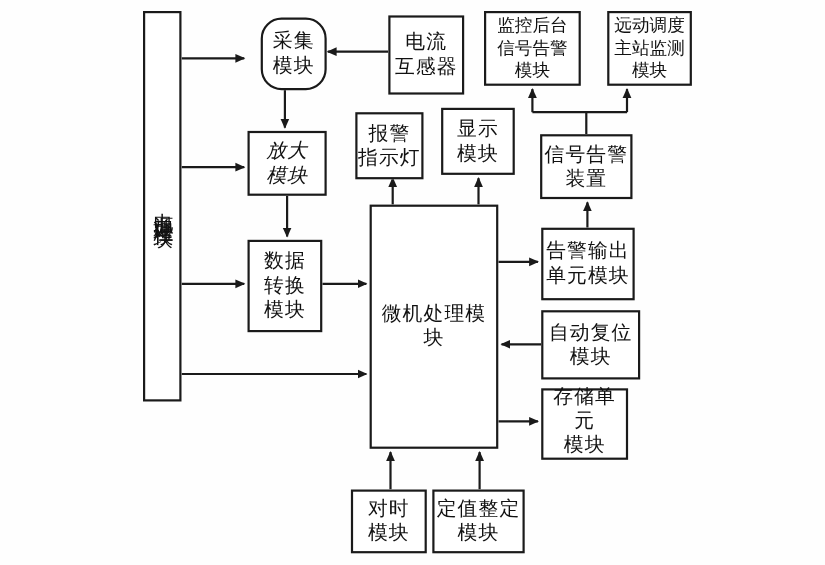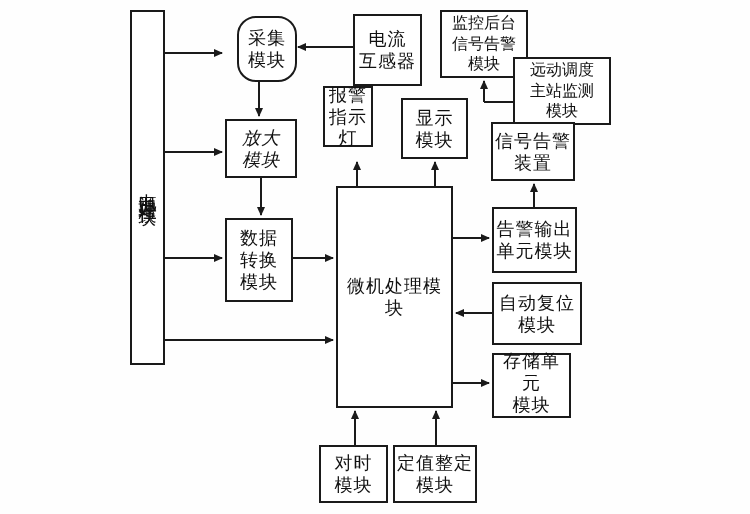--- a/index.html
+++ b/index.html
@@ -100,32 +100,32 @@
     <span>电流
 互感器</span>
   </div>
 
   <div class="node small" style="left:440px; top:10px; width:88px; height:68px;">
     <span>监控后台
 信号告警
 模块</span>
   </div>
 
-  <div class="node small" style="left:513px; top:10px; width:98px; height:68px;margin-top:47px;">
+  <div class="node small" style="left:552px; top:10px; width:77px; height:68px;">
     <span>远动调度
 主站监测
 模块</span>
   </div>
 
   <div class="node" style="left:225px; top:119px; width:72px; height:59px;font-style:italic;">
     <span>放大
 模块</span>
   </div>
 
-  <div class="node" style="left:323px; top:86px; width:50px; height:61px;">
+  <div class="node" style="left:323px; top:102px; width:62px; height:61px;">
     <span>报警
 指示灯</span>
   </div>
 
   <div class="node" style="left:401px; top:98px; width:67px; height:61px;">
     <span>显示
 模块</span>
   </div>
 
   <div class="node" style="left:491px; top:122px; width:84px; height:59px;">

